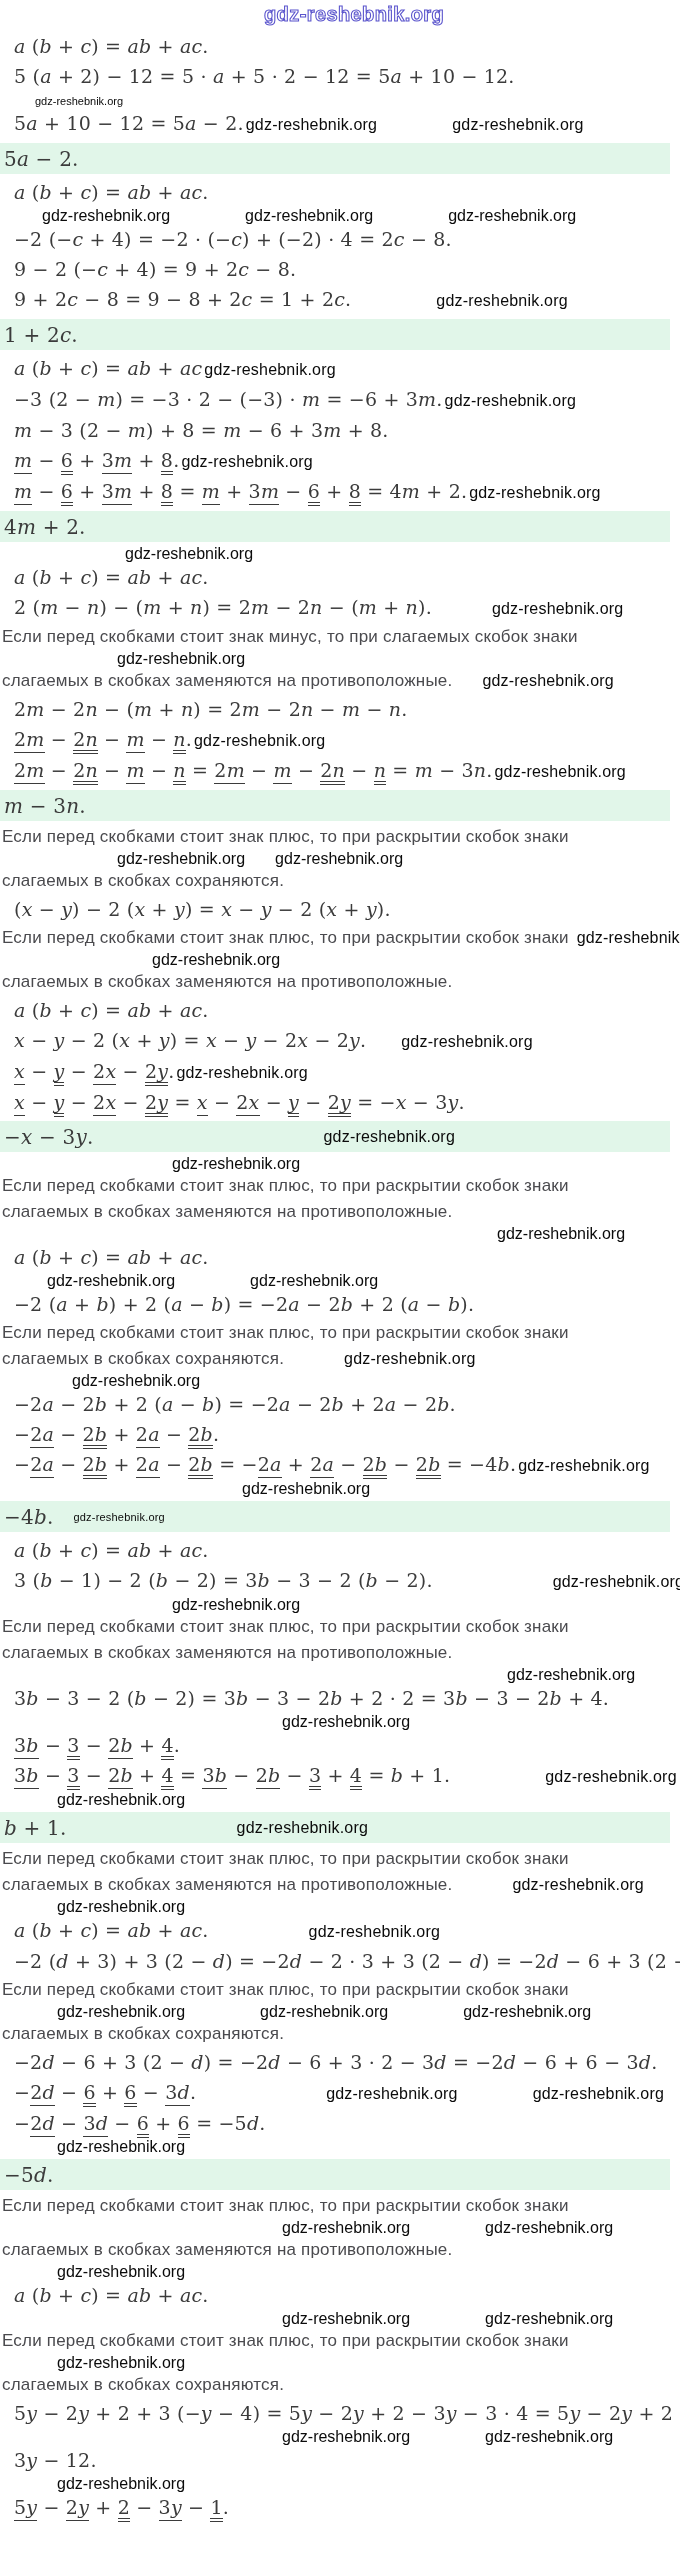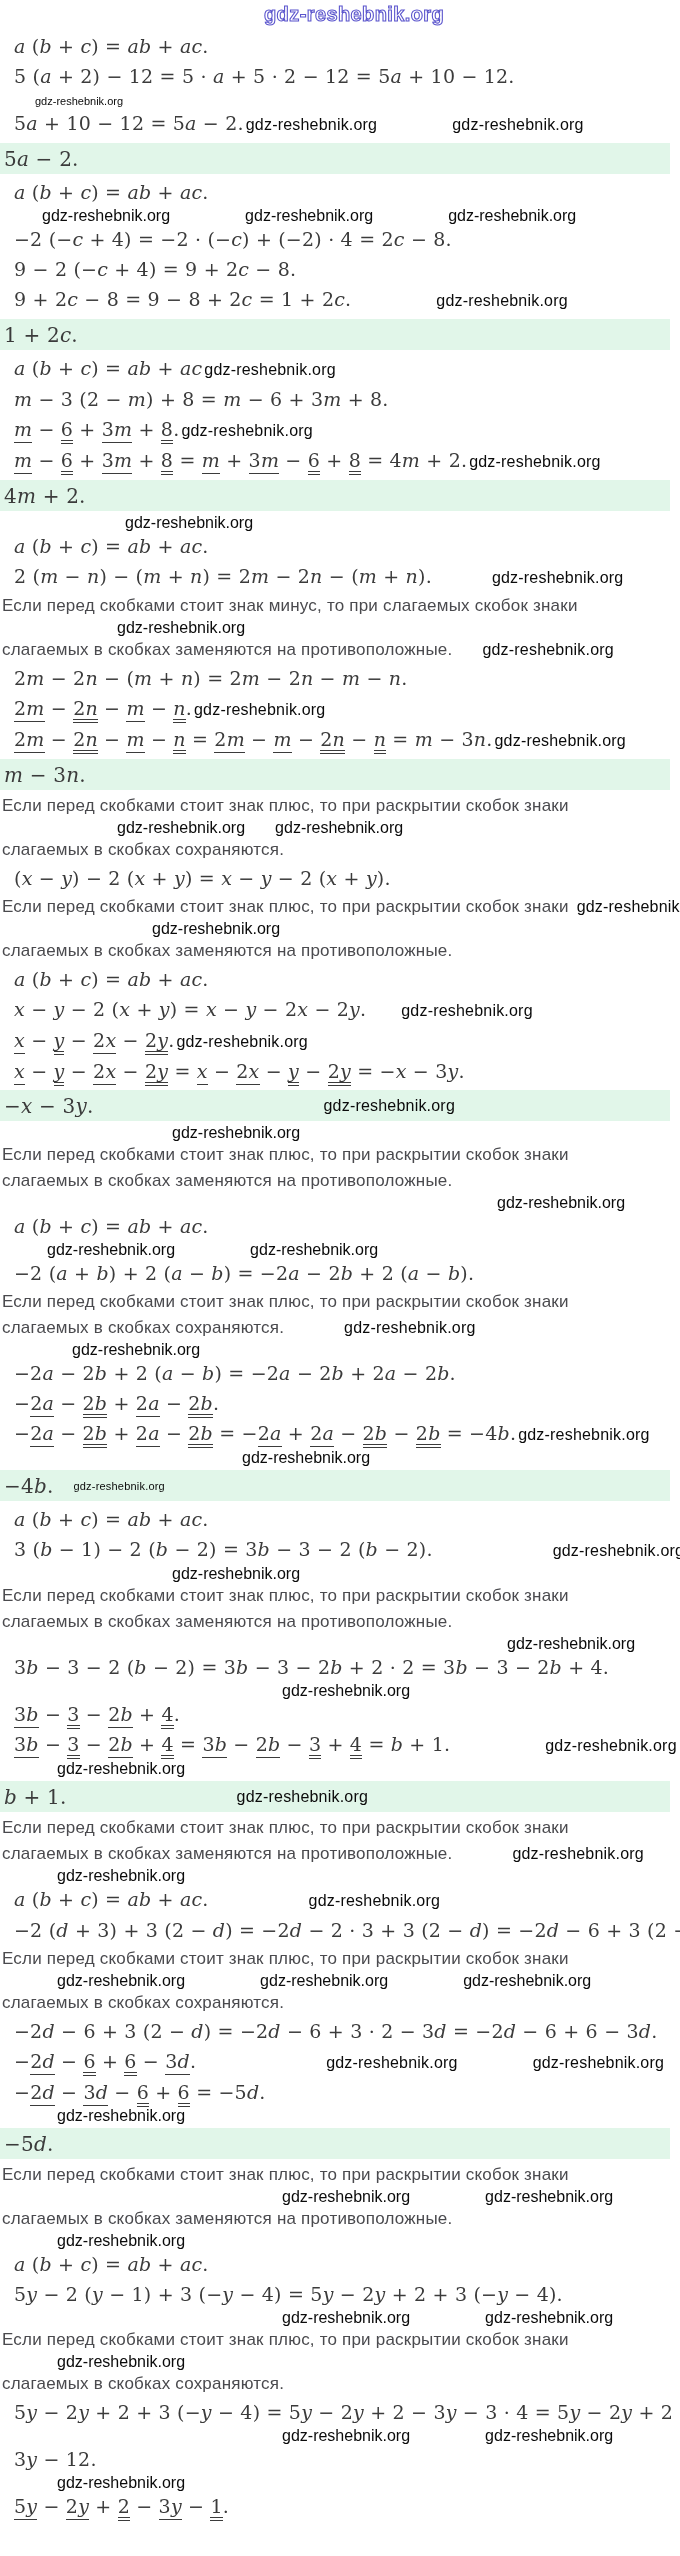--- a/index.html
+++ b/index.html
@@ -60,20 +60,21 @@
     </div>
     <div class="row math"><span class="seg"><i>a</i> (<i>b</i> + <i>c</i>) = <i>ab</i> + <i>ac</i>.</span></div>
     <div class="row wmrow"><span class="wm" style="margin-left: 40px;">gdz-reshebnik.org</span><span class="wm" style="margin-left: 75px;">gdz-reshebnik.org</span><span class="wm" style="margin-left: 75px;">gdz-reshebnik.org</span></div>
     <div class="row math"><span class="seg">−2 (−<i>c</i> + 4) = −2 · (−<i>c</i>) + (−2) · 4 = 2<i>c</i> − 8.</span></div>
     <div class="row math"><span class="seg">9 − 2 (−<i>c</i> + 4) = 9 + 2<i>c</i> − 8.</span></div>
     <div class="row math"><span class="seg">9 + 2<i>c</i> − 8 = 9 − 8 + 2<i>c</i> = 1 + 2<i>c</i>.</span><span class="wm" style="margin-left: 85px;">gdz-reshebnik.org</span></div>
     <div class="row answer">
       <span class="seg">1 + 2<i>c</i>.</span>
     </div>
     <div class="row math"><span class="seg"><i>a</i> (<i>b</i> + <i>c</i>) = <i>ab</i> + <i>ac</i></span><span class="wm" style="margin-left: 2px;">gdz-reshebnik.org</span></div>
+    <div class="row math"><span class="seg">−3 (2 − <i>m</i>) = −3 · 2 − (−3) · <i>m</i> = −6 + 3<i>m</i>.</span><span class="wm" style="margin-left: 2px;">gdz-reshebnik.org</span></div>
     <div class="row math"><span class="seg"><i>m</i> − 3 (2 − <i>m</i>) + 8 = <i>m</i> − 6 + 3<i>m</i> + 8.</span></div>
     <div class="row math"><span class="seg u1"><i>m</i></span><span class="seg"> − </span><span class="seg u2">6</span><span class="seg"> + </span><span class="seg u1">3<i>m</i></span><span class="seg"> + </span><span class="seg u2">8</span><span class="seg">.</span><span class="wm" style="margin-left: 2px;">gdz-reshebnik.org</span></div>
     <div class="row math"><span class="seg u1"><i>m</i></span><span class="seg"> − </span><span class="seg u2">6</span><span class="seg"> + </span><span class="seg u1">3<i>m</i></span><span class="seg"> + </span><span class="seg u2">8</span><span class="seg"> = </span><span class="seg u1"><i>m</i></span><span class="seg"> + </span><span class="seg u1">3<i>m</i></span><span class="seg"> − </span><span class="seg u2">6</span><span class="seg"> + </span><span class="seg u2">8</span><span class="seg"> = 4<i>m</i> + 2.</span><span class="wm" style="margin-left: 2px;">gdz-reshebnik.org</span></div>
     <div class="row answer">
       <span class="seg">4<i>m</i> + 2.</span>
     </div>
     <div class="row wmrow"><span class="wm" style="margin-left: 123px;">gdz-reshebnik.org</span></div>
     <div class="row math"><span class="seg"><i>a</i> (<i>b</i> + <i>c</i>) = <i>ab</i> + <i>ac</i>.</span></div>
     <div class="row math"><span class="seg">2 (<i>m</i> − <i>n</i>) − (<i>m</i> + <i>n</i>) = 2<i>m</i> − 2<i>n</i> − (<i>m</i> + <i>n</i>).</span><span class="wm" style="margin-left: 60px;">gdz-reshebnik.org</span></div>
     <div class="row text"><span class="seg">Если перед скобками стоит знак минус, то при слагаемых скобок знаки</span></div>
@@ -146,21 +147,20 @@
     <div class="row math"><span class="seg">−</span><span class="seg u1">2<i>d</i></span><span class="seg"> − </span><span class="seg u1">3<i>d</i></span><span class="seg"> − </span><span class="seg u2">6</span><span class="seg"> + </span><span class="seg u2">6</span><span class="seg"> = −5<i>d</i>.</span></div>
     <div class="row wmrow"><span class="wm" style="margin-left: 55px;">gdz-reshebnik.org</span></div>
     <div class="row answer">
       <span class="seg">−5<i>d</i>.</span>
     </div>
     <div class="row text"><span class="seg">Если перед скобками стоит знак плюс, то при раскрытии скобок знаки</span></div>
     <div class="row wmrow"><span class="wm" style="margin-left: 280px;">gdz-reshebnik.org</span><span class="wm" style="margin-left: 75px;">gdz-reshebnik.org</span></div>
     <div class="row text"><span class="seg">слагаемых в скобках заменяются на противоположные.</span></div>
     <div class="row wmrow"><span class="wm" style="margin-left: 55px;">gdz-reshebnik.org</span></div>
     <div class="row math"><span class="seg"><i>a</i> (<i>b</i> + <i>c</i>) = <i>ab</i> + <i>ac</i>.</span></div>
-    <div class="row math"><span class="seg">5<i>y</i> − 2 (<i>y</i> − 1) + 3 (−<i>y</i> − 4) = 5<i>y</i> − 2<i>y</i> + 2 + 3 (−<i>y</i> − 4).</span></div>
     <div class="row wmrow"><span class="wm" style="margin-left: 280px;">gdz-reshebnik.org</span><span class="wm" style="margin-left: 75px;">gdz-reshebnik.org</span></div>
     <div class="row text"><span class="seg">Если перед скобками стоит знак плюс, то при раскрытии скобок знаки</span></div>
     <div class="row wmrow"><span class="wm" style="margin-left: 55px;">gdz-reshebnik.org</span></div>
     <div class="row text"><span class="seg">слагаемых в скобках сохраняются.</span></div>
     <div class="row math"><span class="seg">5<i>y</i> − 2<i>y</i> + 2 + 3 (−<i>y</i> − 4) = 5<i>y</i> − 2<i>y</i> + 2 − 3<i>y</i> − 3 · 4 = 5<i>y</i> − 2<i>y</i> + 2 −</span></div>
     <div class="row wmrow"><span class="wm" style="margin-left: 280px;">gdz-reshebnik.org</span><span class="wm" style="margin-left: 75px;">gdz-reshebnik.org</span></div>
     <div class="row math"><span class="seg">3<i>y</i> − 12.</span></div>
     <div class="row wmrow"><span class="wm" style="margin-left: 55px;">gdz-reshebnik.org</span></div>
     <div class="row math"><span class="seg u1">5<i>y</i></span><span class="seg"> − </span><span class="seg u1">2<i>y</i></span><span class="seg"> + </span><span class="seg u2">2</span><span class="seg"> − </span><span class="seg u1">3<i>y</i></span><span class="seg"> − </span><span class="seg u2">1</span><span class="seg">.</span></div>
     <div class="row math"></div>

